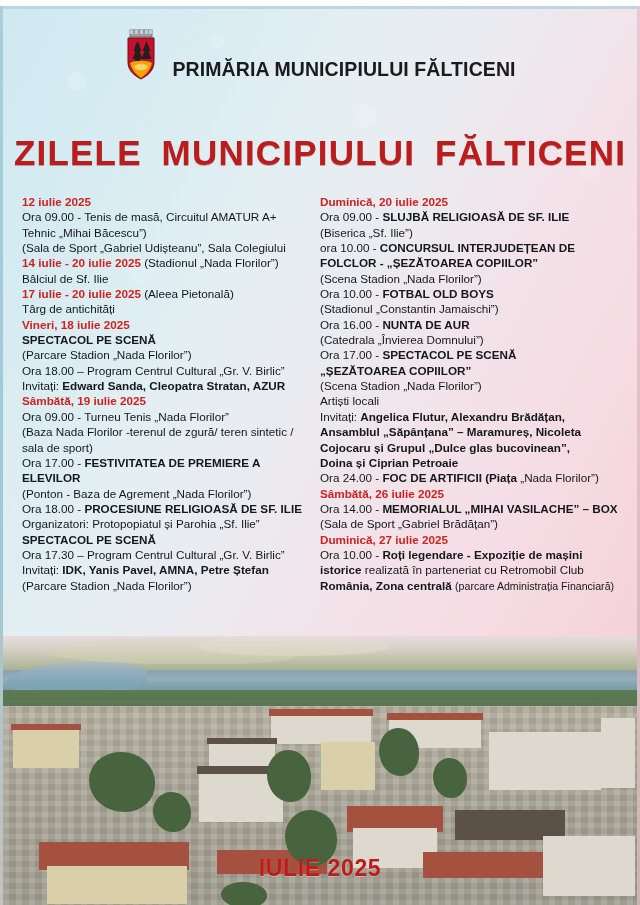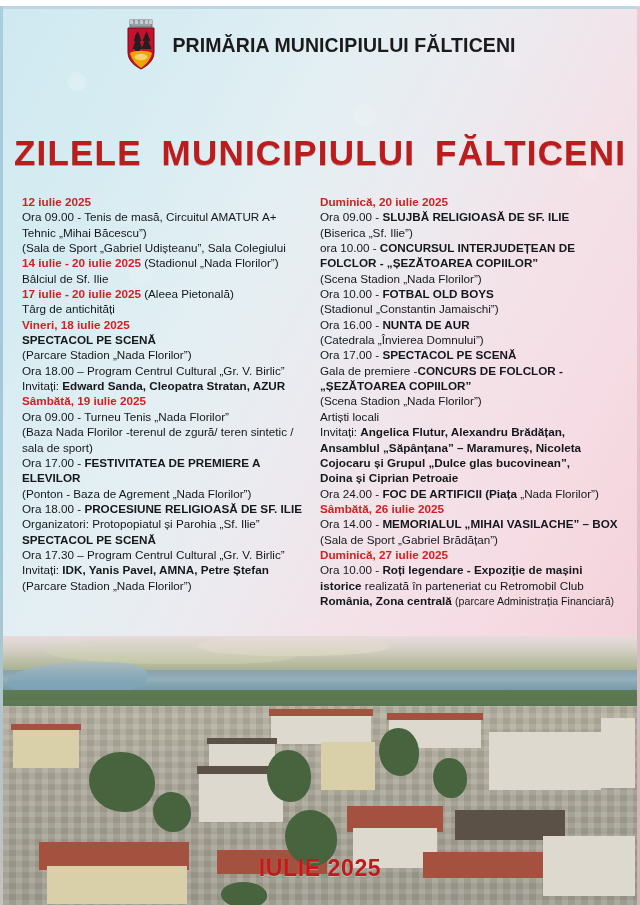--- a/index.html
+++ b/index.html
@@ -110,21 +110,21 @@
   .wall-cream{background:#d9cfa9;}
   .tree{position:absolute;background:#47643f;border-radius:48% 52% 46% 54%;}
   .photo-fade{
     position:absolute;left:0;top:0;width:100%;height:46px;
     background:linear-gradient(180deg, rgba(238,222,228,.85) 0%, rgba(238,222,228,0) 100%);
   }
 
   
   .header{
     position:absolute;left:0;top:9px;width:640px;height:72px;
-    display:flex;align-items:center;justify-content:center;gap:14px;
+    display:flex;align-items:flex-end;justify-content:center;gap:14px;
   }
   .crest{
     position:relative;width:34px;height:52px;flex:0 0 auto;
   }
   .crest svg{display:block;width:34px;height:52px;}
   .org-title{
     font-size:19.5px;font-weight:bold;color:#1b1b1b;
     letter-spacing:.1px;white-space:nowrap;
   }
 
@@ -279,21 +279,20 @@
         <div class="ln"><span>Ora 09.00 - </span><span class="b">SLUJBĂ RELIGIOASĂ DE SF. ILIE</span></div>
         <div class="ln"><span>(Biserica „Sf. Ilie”)</span></div>
         <div class="ln"><span>ora 10.00 - </span><span class="b">CONCURSUL INTERJUDEȚEAN DE</span></div>
         <div class="ln"><span class="b">FOLCLOR - „ȘEZĂTOAREA COPIILOR”</span></div>
         <div class="ln"><span>(Scena Stadion „Nada Florilor”)</span></div>
         <div class="ln"><span>Ora 10.00 - </span><span class="b">FOTBAL OLD BOYS</span></div>
         <div class="ln"><span>(Stadionul „Constantin Jamaischi”)</span></div>
         <div class="ln"><span>Ora 16.00 - </span><span class="b">NUNTA DE AUR</span></div>
         <div class="ln"><span>(Catedrala „Învierea Domnului”)</span></div>
         <div class="ln"><span>Ora 17.00  - </span><span class="b">SPECTACOL PE SCENĂ</span></div>
-        <div class="ln"><span>Gala de premiere -</span><span class="b">CONCURS DE FOLCLOR -</span></div>
         <div class="ln"><span class="b">„ȘEZĂTOAREA COPIILOR”</span></div>
         <div class="ln"><span>(Scena Stadion „Nada Florilor”)</span></div>
         <div class="ln"><span>Artiști locali</span></div>
         <div class="ln"><span>Invitați: </span><span class="b">Angelica Flutur, Alexandru Brădățan,</span></div>
         <div class="ln"><span class="b">Ansamblul „Săpânțana” – Maramureș, Nicoleta</span></div>
         <div class="ln"><span class="b">Cojocaru și Grupul „Dulce glas bucovinean”,</span></div>
         <div class="ln"><span class="b">Doina și Ciprian Petroaie</span></div>
         <div class="ln"><span>Ora 24.00 - </span><span class="b">FOC DE ARTIFICII (Piața </span><span>„Nada Florilor”)</span></div>
         <div class="ln"><span class="date">Sâmbătă, 26 iulie 2025</span></div>
         <div class="ln"><span>Ora 14.00 - </span><span class="b">MEMORIALUL „MIHAI VASILACHE” – BOX</span></div>

